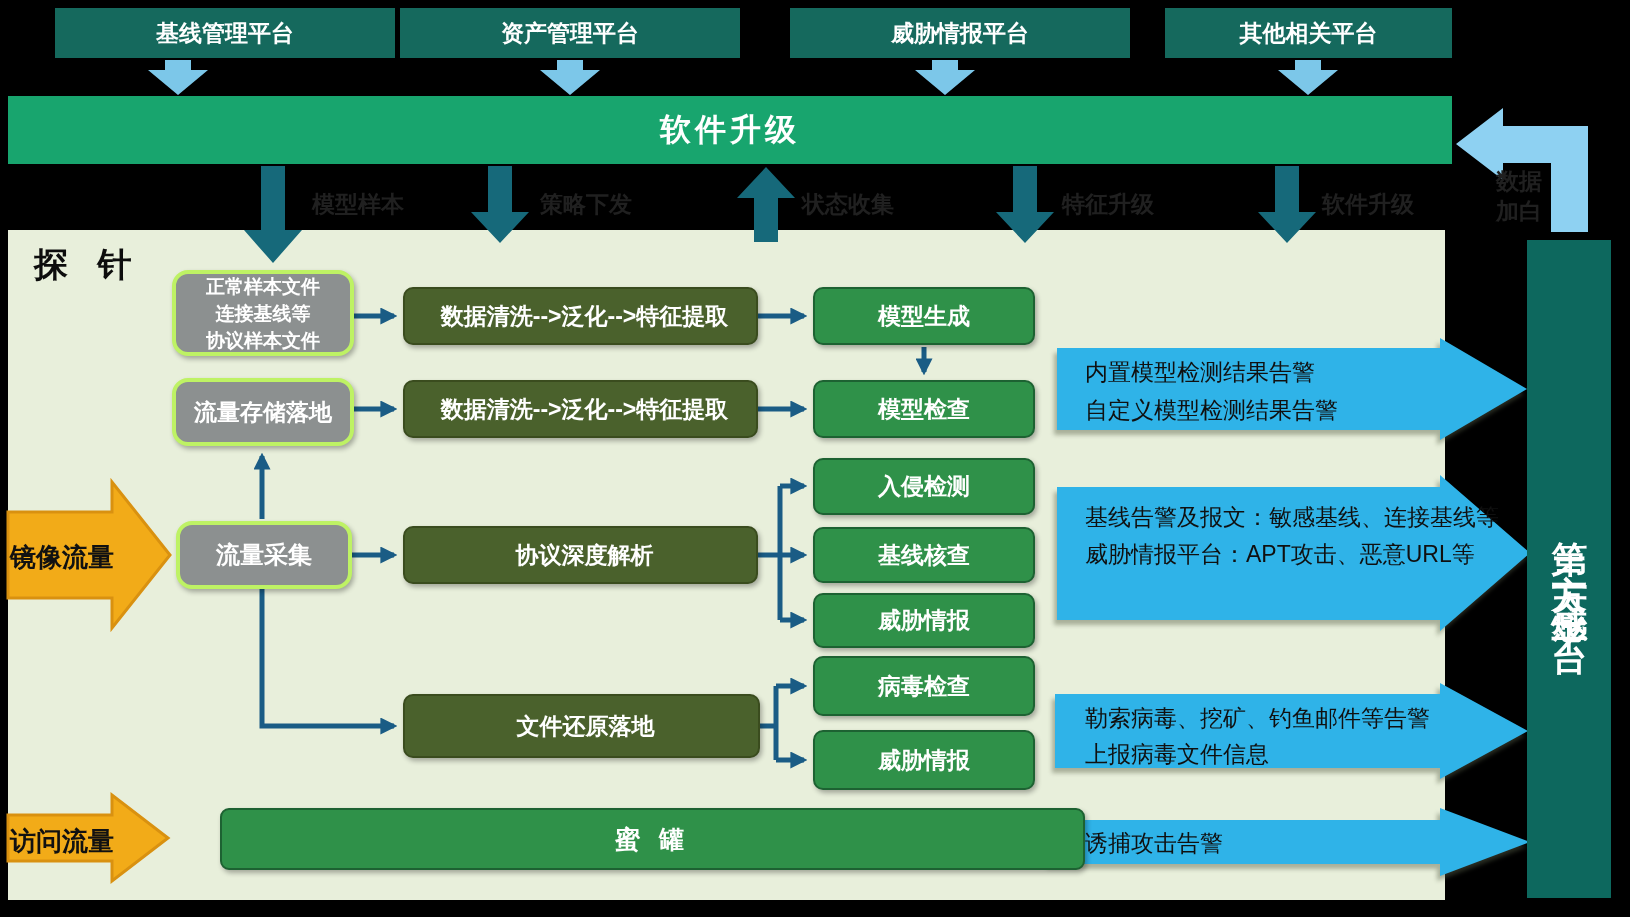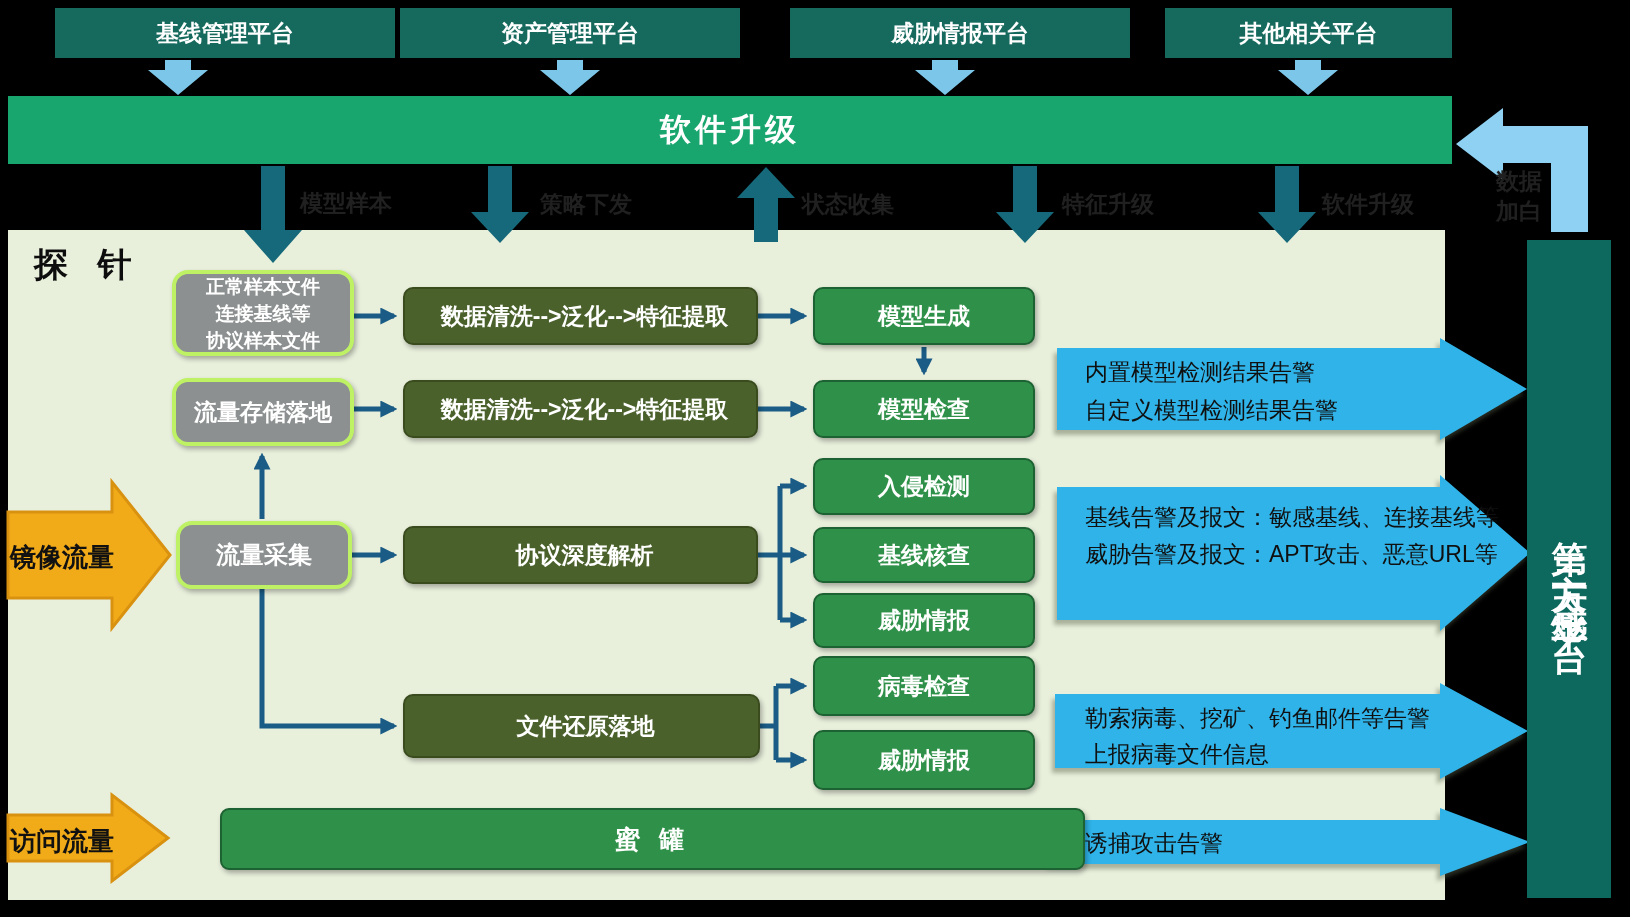--- a/index.html
+++ b/index.html
@@ -121,21 +121,21 @@
     <span>威胁情报平台</span>
   </div>
   <div class="abs platform-box" style="left:1165px;top:8px;width:287px;height:50px;">
     <span>其他相关平台</span>
   </div>
 
   <div class="abs mgmt-bar" style="left:8px;top:96px;width:1444px;height:68px;">
     <span>软件升级</span>
   </div>
 
-  <div class="abs flow-label" style="left:300px;top:189px;font-family:Liberation Serif, serif;">模型样本</div>
+  <div class="abs flow-label" style="left:312px;top:189px;">模型样本</div>
   <div class="abs flow-label" style="left:540px;top:189px;">策略下发</div>
   <div class="abs flow-label" style="left:802px;top:189px;">状态收集</div>
   <div class="abs flow-label" style="left:1062px;top:189px;">特征升级</div>
   <div class="abs flow-label" style="left:1322px;top:189px;">软件升级</div>
   <div class="abs flow-label" style="left:1496px;top:166px;">数据
 加白</div>
 
   <div class="abs probe-title" style="left:34px;top:242px;">探 针</div>
 
   <div class="abs gray-box" style="left:172px;top:270px;width:182px;height:86px;font-size:19px;line-height:27px;">
@@ -190,21 +190,21 @@
 
   <div class="abs yellow-label" style="left:10px;top:540px;width:104px;">镜像流量</div>
   <div class="abs yellow-label" style="left:10px;top:824px;width:104px;">访问流量</div>
 
   <div class="abs banner-text" style="left:1085px;top:353px;line-height:38px;">
     <div>内置模型检测结果告警</div>
     <div>自定义模型检测结果告警</div>
   </div>
   <div class="abs banner-text" style="left:1085px;top:499px;line-height:37px;">
     <div>基线告警及报文：敏感基线、连接基线等</div>
-    <div>威胁告警及报文：APT攻击、恶意URL等</div>
+    <div>威胁情报平台：APT攻击、恶意URL等</div>
   </div>
   <div class="abs banner-text" style="left:1085px;top:700px;line-height:36px;">
     <div>勒索病毒、挖矿、钓鱼邮件等告警</div>
     <div>上报病毒文件信息</div>
   </div>
   <div class="abs banner-text" style="left:1085px;top:829px;line-height:28px;">
     <div>诱捕攻击告警</div>
   </div>
 
   <div class="abs third-party" style="left:1527px;top:240px;width:84px;height:658px;">

